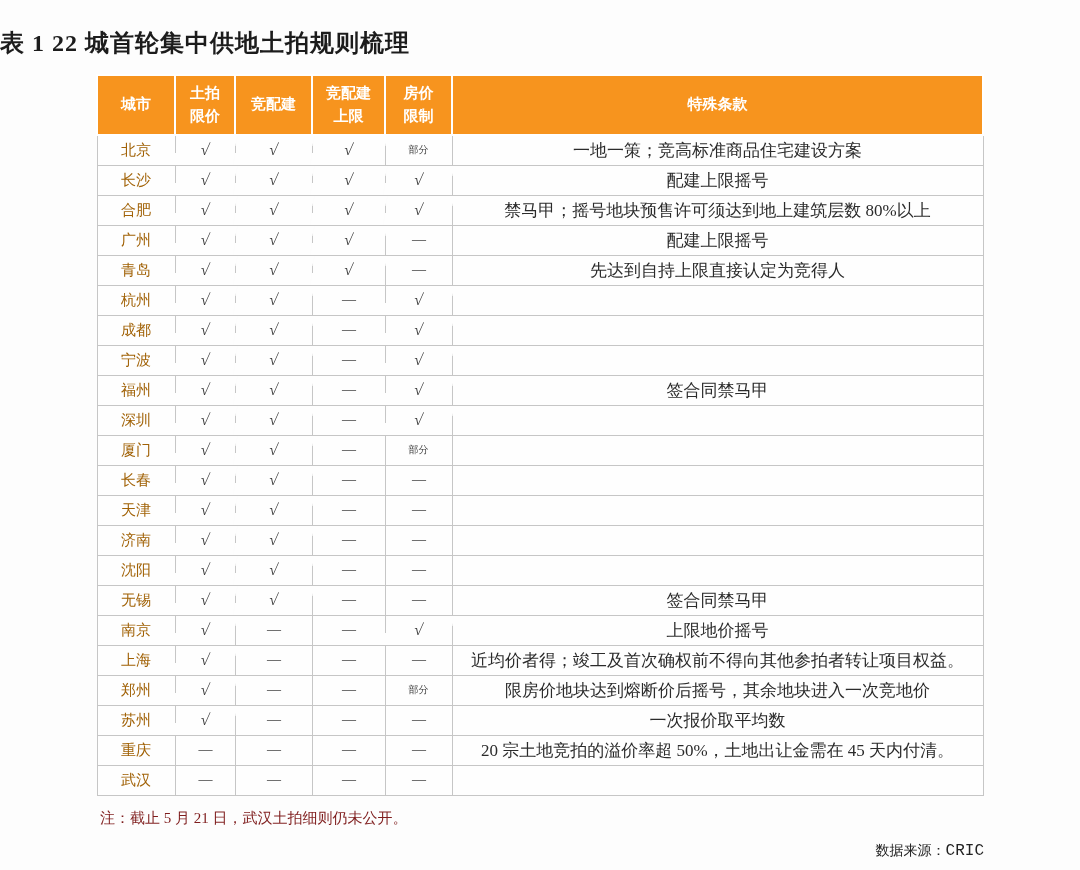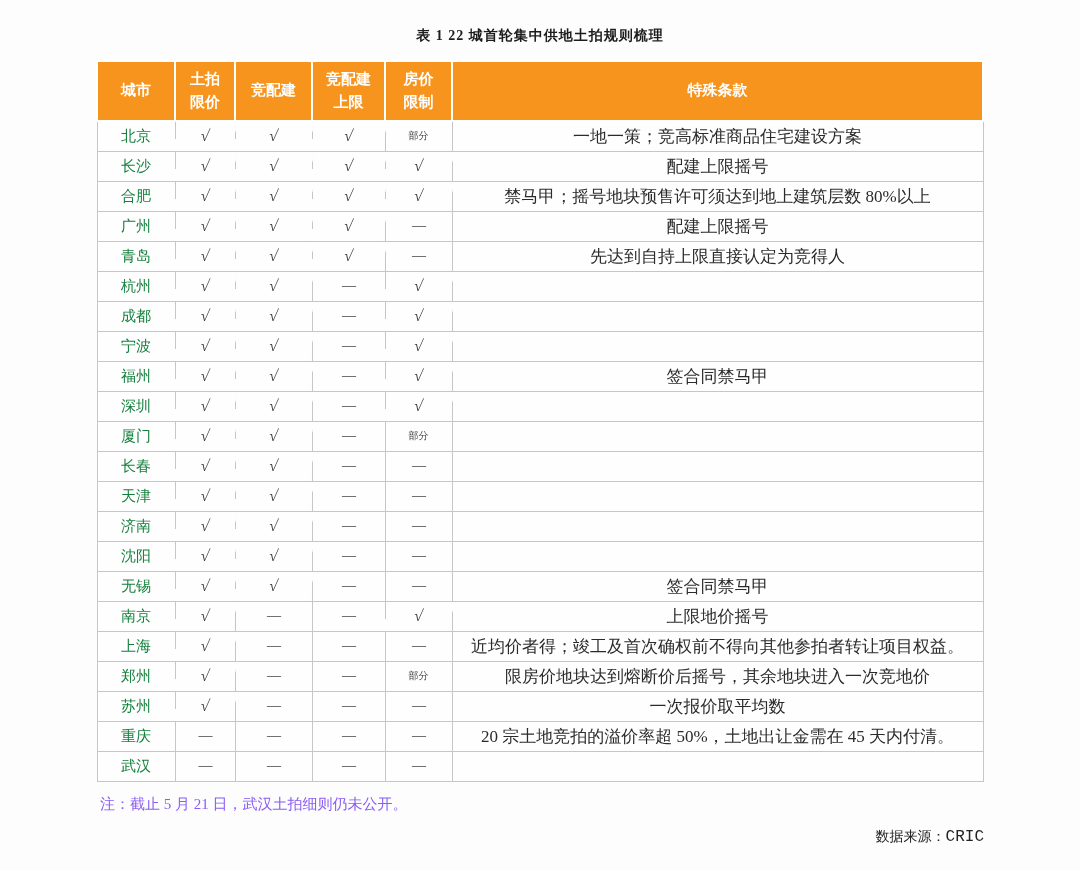--- a/index.html
+++ b/index.html
@@ -7,22 +7,22 @@
   body {
     width: 1080px; height: 870px;
     font-family: "Liberation Serif", "DejaVu Serif", serif;
     color: #2e2e2e;
     overflow: hidden;
   }
   .page { position: relative; width: 1080px; height: 870px; background: #fdfdfd; }
 
   .title {
     padding-top: 27px;
-    text-align: center;
-    font-size: 14px;
+    text-align: left;
+    font-size: 24px;
     font-weight: bold;
     color: #1c1c1c;
     letter-spacing: 1px;
   }
 
   table.rules-table {
     table-layout: fixed;
     width: 888px;
     margin: 15px auto 0 auto;
     border-collapse: collapse;
@@ -49,35 +49,35 @@
     overflow: hidden;
     white-space: nowrap;
   }
   
   .rules-table th:nth-child(1) { width: 78px; }
   .rules-table th:nth-child(2) { width: 60px; }
   .rules-table th:nth-child(3) { width: 77px; }
   .rules-table th:nth-child(4) { width: 73px; }
   .rules-table th:nth-child(5) { width: 67px; }
 
-  .rules-table td.city { color: #15803d; }
+  .rules-table td.city { color: #a16207; }
   .rules-table td.flag { color: #3d3d3d; }
   .rules-table td.flag.check {
     font-style: italic;
     font-size: 16px;
     transform: skewX(-8deg);
   }
   .rules-table td.flag.dash { font-size: 14px; letter-spacing: -1px; }
   .rules-table td.flag.partial { font-size: 10px; }
   .rules-table td.clause { font-size: 17px; color: #2b2b2b; }
 
   .note {
     margin: 13px 0 0 100px;
     font-size: 15px;
-    color: #8b5cf6;
+    color: #7f1d1d;
   }
   .source {
     margin: 14px 96px 0 0;
     text-align: right;
     font-size: 14px;
     color: #222222;
   }
   .source .latin { font-family: "Liberation Mono", "DejaVu Sans Mono", monospace; font-size: 16px; }
 </style>
 </head>

